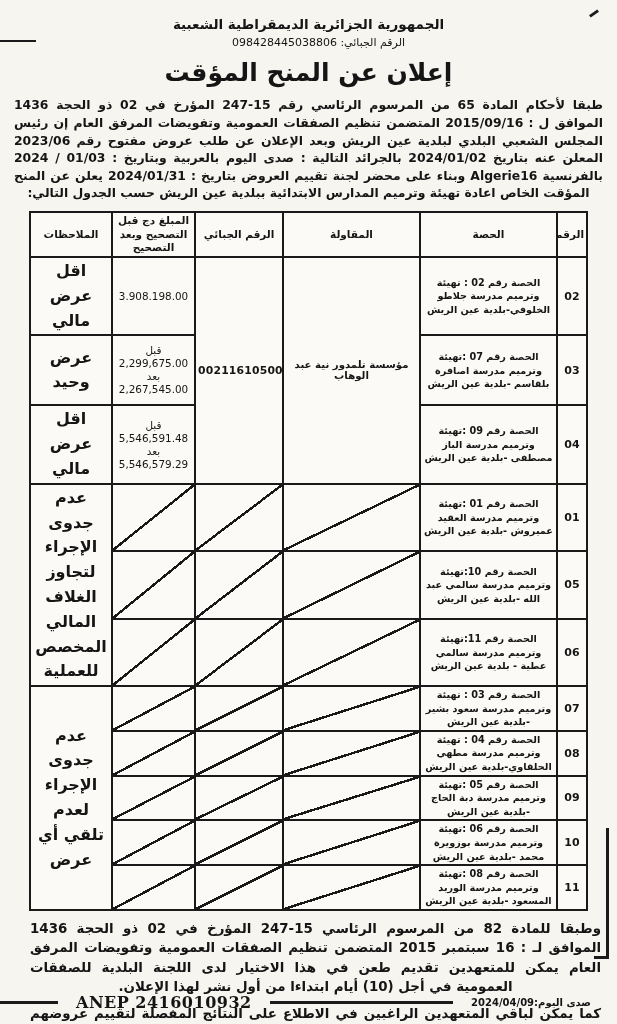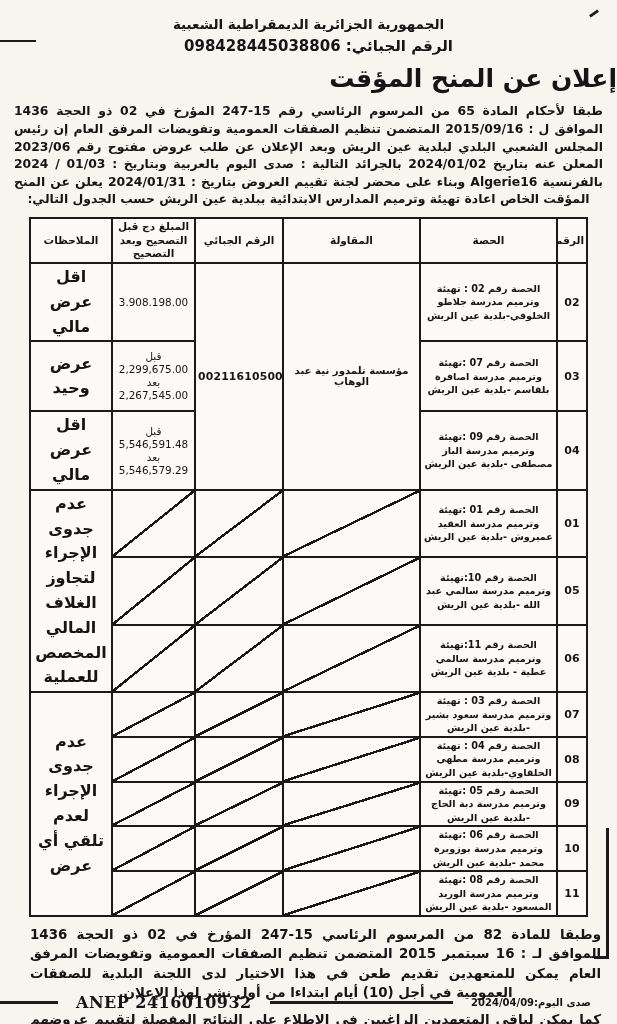--- a/index.html
+++ b/index.html
@@ -19,23 +19,23 @@
   .artifact{position:absolute;background:#1b1b1b;}
   .artifact-topleft{left:0;top:40px;width:36px;height:2px;}
   .artifact-topright{right:18px;top:12px;width:10px;height:3px;transform:rotate(-35deg);}
   .bracket-bottomright{
     position:absolute;right:8px;top:828px;width:12px;height:128px;
     border-right:3px solid #1b1b1b;border-bottom:3px solid #1b1b1b;
   }
   
   .hdr{padding-top:14px;text-align:center;}
   .hdr-line{font-size:13.5px;font-weight:700;line-height:1.55;}
-  .tax-line{font-size:15px;font-weight:700;line-height:1.5;margin-left:20px;}
+  .tax-line{font-size:11px;font-weight:400;line-height:1.5;margin-left:20px;}
   .tax-num{direction:ltr;unicode-bidi:embed;letter-spacing:0.5px;}
-  .doc-title{font-size:25px;font-weight:700;margin-top:7px;text-align:right;}
+  .doc-title{font-size:25px;font-weight:700;margin-top:7px;}
   
   .intro{
     margin:9px 14px 0 14px;
     font-size:12.4px;font-weight:700;line-height:1.42;
     text-align:justify;text-align-last:center;
   }
   
   table.award{
     border-collapse:collapse;table-layout:fixed;
     width:557px;margin:9px auto 0 auto;

